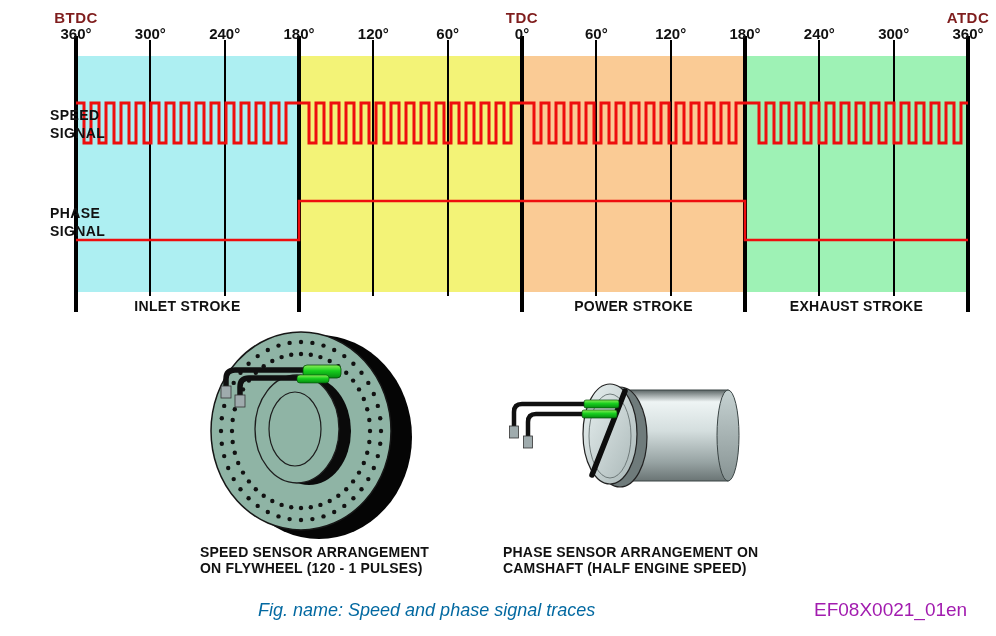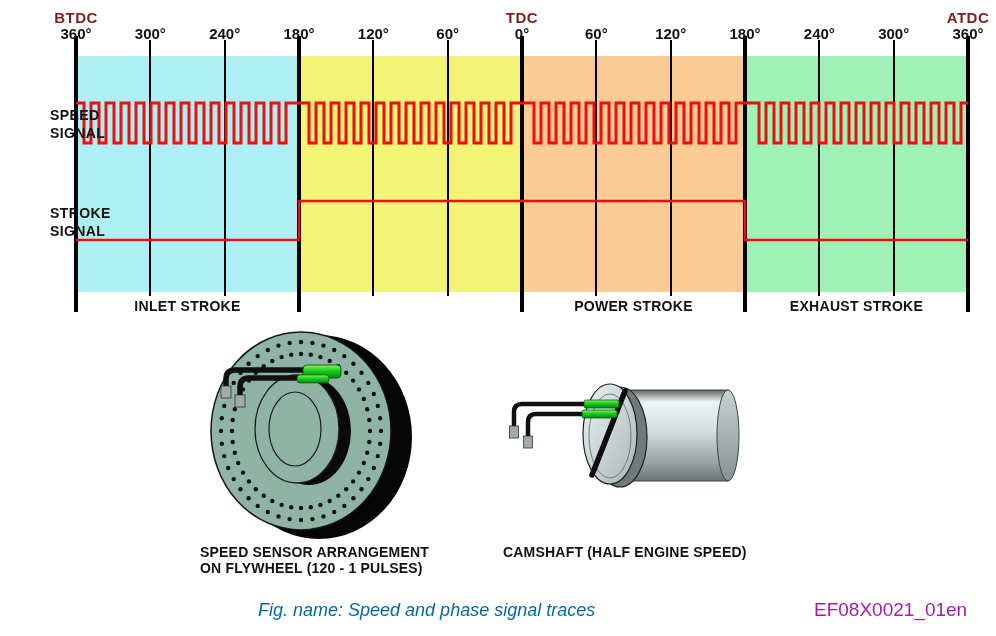--- a/index.html
+++ b/index.html
@@ -87,21 +87,21 @@
   <svg id="signals" class="abs" style="left:0;top:0;" width="996" height="330">
     <path id="speed-path" fill="none" stroke-width="3" stroke="#EE0E0E" d="M 76 103 H 84 V 143 H 91 V 103 H 99 V 143 H 106 V 103 H 114 V 143 H 121 V 103 H 129 V 143 H 136 V 103 H 144 V 143 H 151 V 103 H 159 V 143 H 166 V 103 H 174 V 143 H 181 V 103 H 189 V 143 H 196 V 103 H 204 V 143 H 211 V 103 H 219 V 143 H 226 V 103 H 234 V 143 H 241 V 103 H 249 V 143 H 256 V 103 H 264 V 143 H 271 V 103 H 279 V 143 H 286 V 103 H 309 V 143 H 316 V 103 H 324 V 143 H 331 V 103 H 339 V 143 H 346 V 103 H 354 V 143 H 361 V 103 H 369 V 143 H 376 V 103 H 384 V 143 H 391 V 103 H 399 V 143 H 406 V 103 H 414 V 143 H 421 V 103 H 429 V 143 H 436 V 103 H 444 V 143 H 451 V 103 H 459 V 143 H 466 V 103 H 474 V 143 H 481 V 103 H 489 V 143 H 496 V 103 H 504 V 143 H 511 V 103 H 534 V 143 H 541 V 103 H 549 V 143 H 556 V 103 H 564 V 143 H 571 V 103 H 579 V 143 H 586 V 103 H 594 V 143 H 601 V 103 H 609 V 143 H 616 V 103 H 624 V 143 H 631 V 103 H 639 V 143 H 646 V 103 H 654 V 143 H 661 V 103 H 669 V 143 H 676 V 103 H 684 V 143 H 691 V 103 H 699 V 143 H 706 V 103 H 714 V 143 H 721 V 103 H 729 V 143 H 736 V 103 H 759 V 143 H 766 V 103 H 774 V 143 H 781 V 103 H 789 V 143 H 796 V 103 H 804 V 143 H 811 V 103 H 819 V 143 H 826 V 103 H 834 V 143 H 841 V 103 H 849 V 143 H 856 V 103 H 864 V 143 H 871 V 103 H 879 V 143 H 886 V 103 H 894 V 143 H 901 V 103 H 909 V 143 H 916 V 103 H 924 V 143 H 931 V 103 H 939 V 143 H 946 V 103 H 954 V 143 H 961 V 103 H 968"></path>
     <path id="phase-path" fill="none" stroke-width="2.5" stroke="#EE0E0E" d="M 76 240 H 299 V 201 H 745 V 240 H 968"></path>
   </svg>
 
   <div class="sig-label" style="top:106px;">
     <div>SPEED</div>
     <div>SIGNAL</div>
   </div>
   <div class="sig-label" style="top:204px;">
-    <div>STROKE</div>
+    <div>PHASE</div>
     <div>SIGNAL</div>
   </div>
 
   <svg class="abs" style="left:185px;top:325px;" width="235" height="220" viewBox="0 0 235 220">
     <defs>
       <linearGradient id="gsens" x1="0" y1="0" x2="0" y2="1">
         <stop offset="0" stop-color="#8CF05A"></stop>
         <stop offset="0.45" stop-color="#17CE1E"></stop>
         <stop offset="1" stop-color="#058A10"></stop>
       </linearGradient>
@@ -244,19 +244,20 @@
     <rect x="35.5" y="58" width="9" height="12" fill="#9FABAD" stroke="#333" stroke-width="0.8"></rect>
     <rect x="96" y="22" width="35" height="8" rx="2" fill="url(#gsens2)" stroke="#044a08" stroke-width="0.7"></rect>
     <rect x="94" y="32" width="35" height="8" rx="2" fill="url(#gsens2)" stroke="#044a08" stroke-width="0.7"></rect>
   </svg>
 
   <div class="sensor-caption" style="left:200px;top:544px;">
     <div>SPEED SENSOR ARRANGEMENT</div>
     <div>ON FLYWHEEL (120 - 1 PULSES)</div>
   </div>
   <div class="sensor-caption" style="left:503px;top:544px;">
+    <div>PHASE SENSOR ARRANGEMENT ON</div>
     <div>CAMSHAFT (HALF ENGINE SPEED)</div>
   </div>
 
   <div class="fig-caption">Fig. name: Speed and phase signal traces</div>
   <div class="fig-code" id="fig-code" style="color: #a21caf;">EF08X0021_01en</div>
 
 </div>
 
 </body></html>

